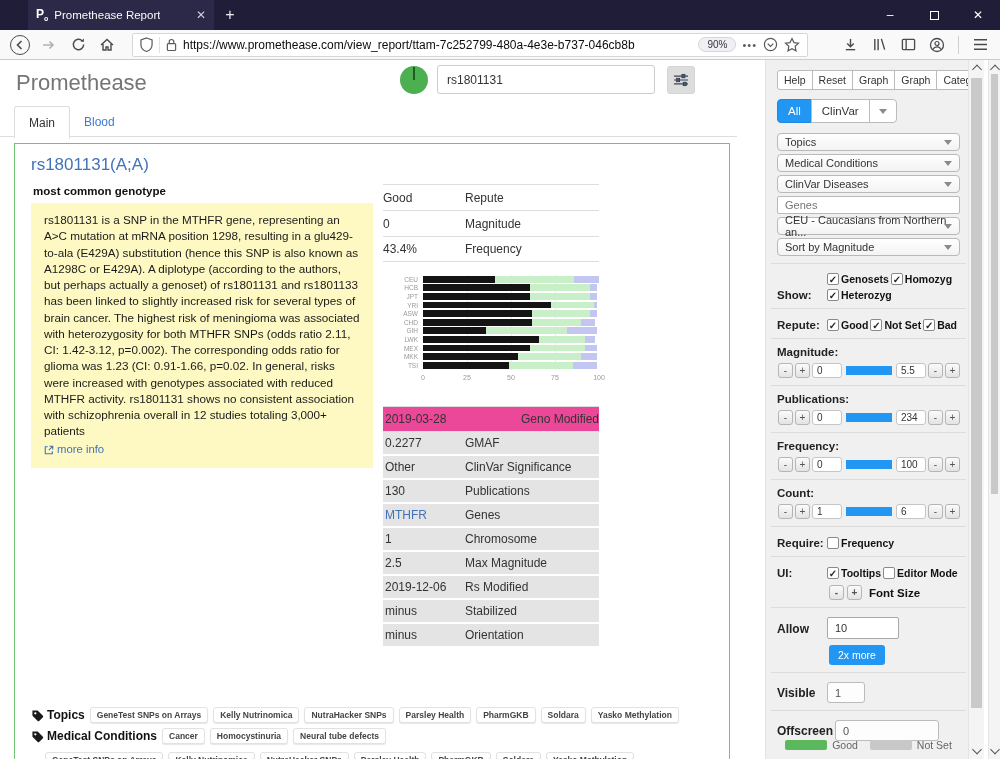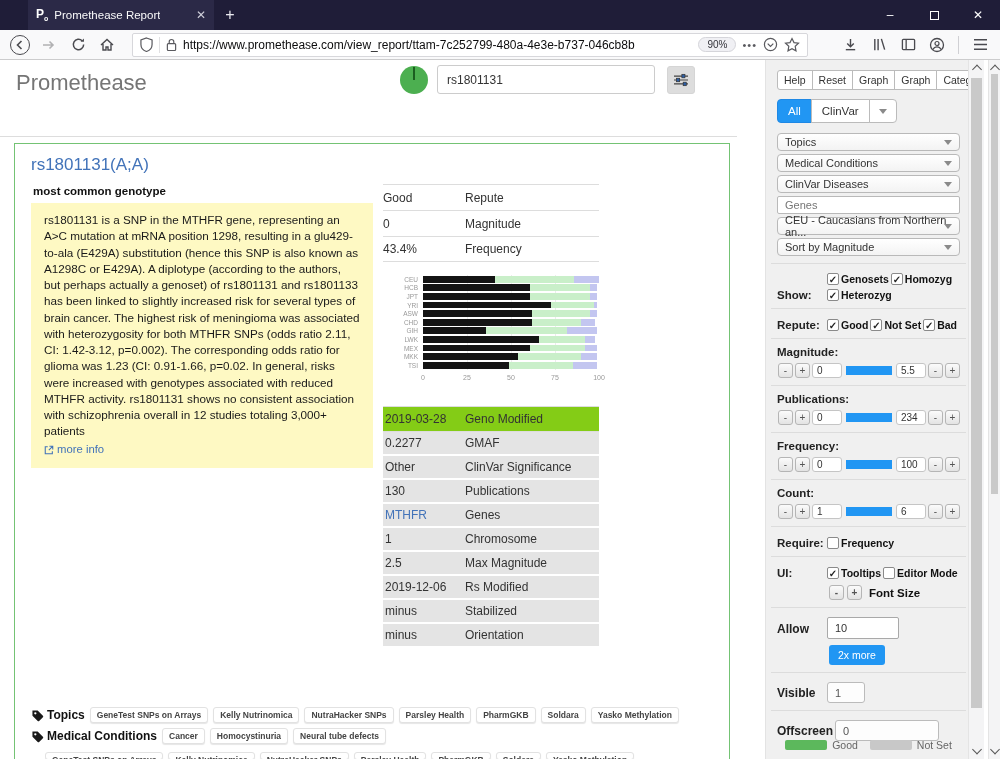--- a/index.html
+++ b/index.html
@@ -71,21 +71,21 @@
   .c-row { display:flex; align-items:center; height:8.6px; position:relative; }
   .c-lab { width:40px; flex:0 0 auto; text-align:right; padding-right:5px; font-size:6.5px; color:#999; }
   .c-track { flex:1; height:6.8px; display:flex; }
   .c-seg { height:100%; }
   .c-axis { position:relative; height:14px; margin-left:40px; font-size:7px; color:#999; }
   .c-tick { position:absolute; transform:translateX(-50%); top:4px; }
 
   #detail-table { margin-top:22px; }
   .d-row { display:flex; height:24px; align-items:center; font-size:12px; color:#333; background:#e4e4e4;
            border-bottom:2px solid #fff; }
-  .d-row.first { background:#84cc16; border-top:1px solid #ddd; border-bottom:1px solid #ddd; height:26px; }
+  .d-row.first { background:#ec4899; border-top:1px solid #ddd; border-bottom:1px solid #ddd; height:26px;justify-content:space-between; }
   .d-val { width:82px; flex:0 0 auto; padding-left:2px; }
   .link { color:#4273b9; }
 
   .tags { position:absolute; left:16px; top:563px; display:flex; flex-direction:column; gap:5px; width:692px; }
   .tag-row { display:flex; align-items:center; gap:5px; }
   .tag-label { font-weight:bold; font-size:12px; color:#111; display:flex; align-items:center; gap:3px; white-space:nowrap; }
   .pill { background:#fff; border:1px solid #e2e2e2; border-radius:3px; box-shadow:0 1px 1px rgba(0,0,0,.10);
           padding:2px 6px; font-size:8.5px; font-weight:bold; color:#444; white-space:nowrap; }
   .cut-row { position:absolute; left:30px; top:608px; height:8px; overflow:hidden; width:680px; display:flex; gap:5px; }
 
@@ -262,20 +262,24 @@
             <g stroke="#444" stroke-width="1.3">
               <path d="M1 3.5h16M1 8h16M1 12.5h16"></path>
             </g>
             <g fill="#2b5fa8" stroke="#333" stroke-width="0.8">
               <rect x="10" y="1.5" width="3.5" height="4"></rect>
               <rect x="4" y="6" width="3.5" height="4"></rect>
               <rect x="11.5" y="10.5" width="3.5" height="4"></rect>
             </g>
           </svg>
         </span>
+      <div class="nav-tabs">
+        <span class="ntab active">Main</span>
+        <span class="ntab inactive">Blood</span>
+      </div>
     </div>
 
     <div class="card">
       <span class="card-title">rs1801131(A;A)</span>
       <span class="card-sub">most common genotype</span>
       <div class="desc-box">
         <span>rs1801131 is a SNP in the MTHFR gene, representing an A&gt;C mutation at mRNA position 1298, resulting in a glu429-to-ala (E429A) substitution (hence this SNP is also known as A1298C or E429A). A diplotype (according to the authors, but perhaps actually a genoset) of rs1801131 and rs1801133 has been linked to slightly increased risk for several types of brain cancer. The highest risk of meningioma was associated with heterozygosity for both MTHFR SNPs (odds ratio 2.11, CI: 1.42-3.12, p=0.002). The corresponding odds ratio for glioma was 1.23 (CI: 0.91-1.66, p=0.02. In general, risks were increased with genotypes associated with reduced MTHFR activity. rs1801131 shows no consistent association with schizophrenia overall in 12 studies totaling 3,000+ patients</span><br>
         <span class="more-info">
             <svg width="10" height="10" viewBox="0 0 12 12">
               <path d="M4.5 2H1.5v8.5H10V7.5" fill="none" stroke="#4273b9" stroke-width="1.3"></path>

